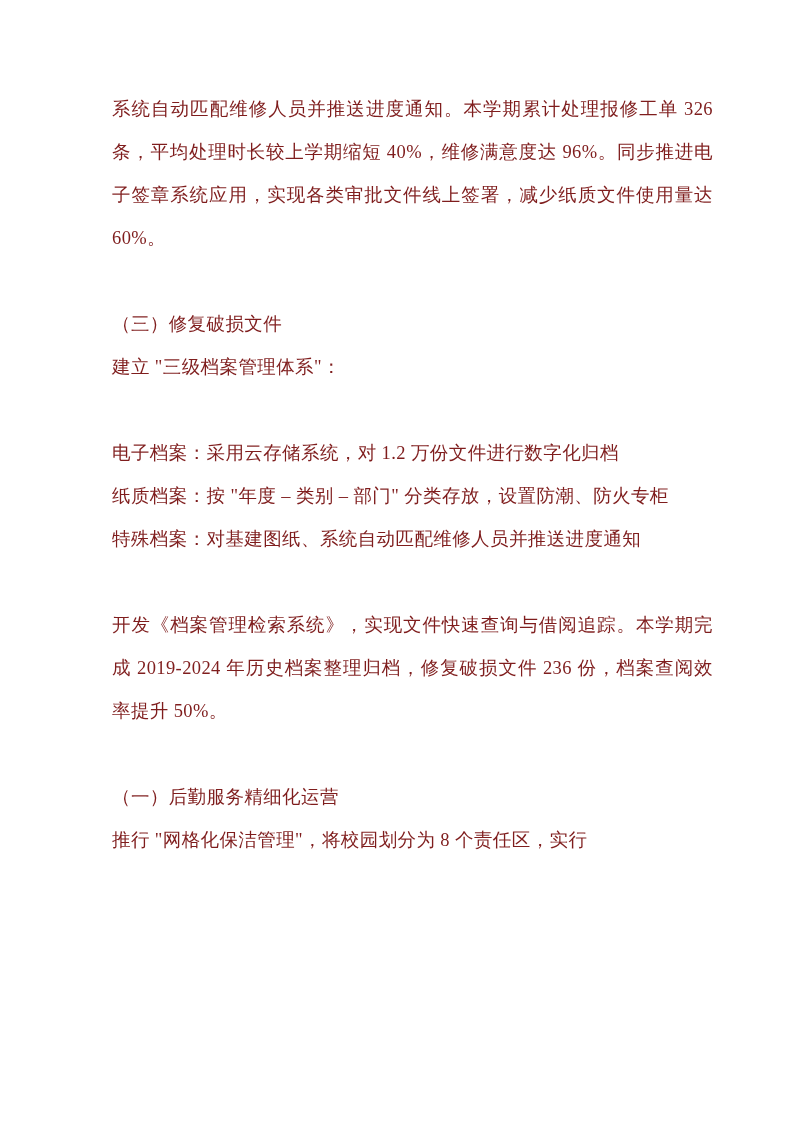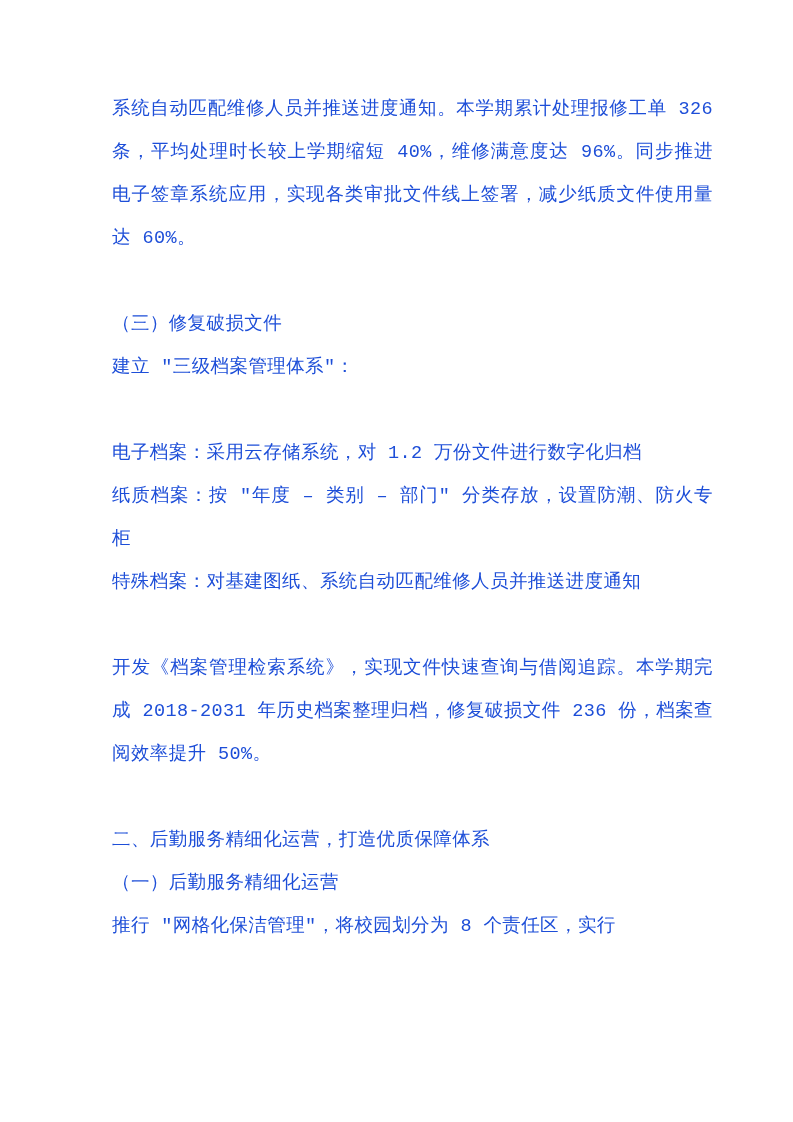--- a/index.html
+++ b/index.html
@@ -7,22 +7,22 @@
     padding: 0;
     background: #ffffff;
   }
   .page {
     width: 793px;
     height: 1122px;
     background: #ffffff;
     position: relative;
     box-sizing: border-box;
     padding: 88px 80px 60px 112px;
-    font-family: Liberation Mono, monospace;
-    color: #1d4ed8;
+    font-family: Liberation Serif, serif;
+    color: #7f1d1d;
     overflow: hidden;
   }
   .doc-body {
     font-size: 18.5px;
     line-height: 43px;
     letter-spacing: 0.4px;
     text-align: justify;
     text-justify: inter-ideograph;
   }
   .para {
@@ -53,24 +53,23 @@
     <div class="spacer"></div>
 
     <p class="para">电子档案：采用云存储系统，对 1.2 万份文件进行数字化归档</p>
 
     <p class="para">纸质档案：按 "年度 – 类别 – 部门" 分类存放，设置防潮、防火专柜</p>
 
     <p class="para">特殊档案：对基建图纸、系统自动匹配维修人员并推送进度通知</p>
 
     <div class="spacer"></div>
 
-    <p class="para">开发《档案管理检索系统》，实现文件快速查询与借阅追踪。本学期完成 2018-2031 年历史档案整理归档，修复破损文件 236 份，档案查阅效率提升 50%。</p>
+    <p class="para">开发《档案管理检索系统》，实现文件快速查询与借阅追踪。本学期完成 2019-2024 年历史档案整理归档，修复破损文件 236 份，档案查阅效率提升 50%。</p>
 
     <div class="spacer"></div>
 
-    <p class="para">二、后勤服务精细化运营，打造优质保障体系</p>
 
     <p class="para">（一）后勤服务精细化运营</p>
 
     <p class="para">推行 "网格化保洁管理"，将校园划分为 8 个责任区，实行</p>
 
   </div>
 </div>
 
 </body></html>

